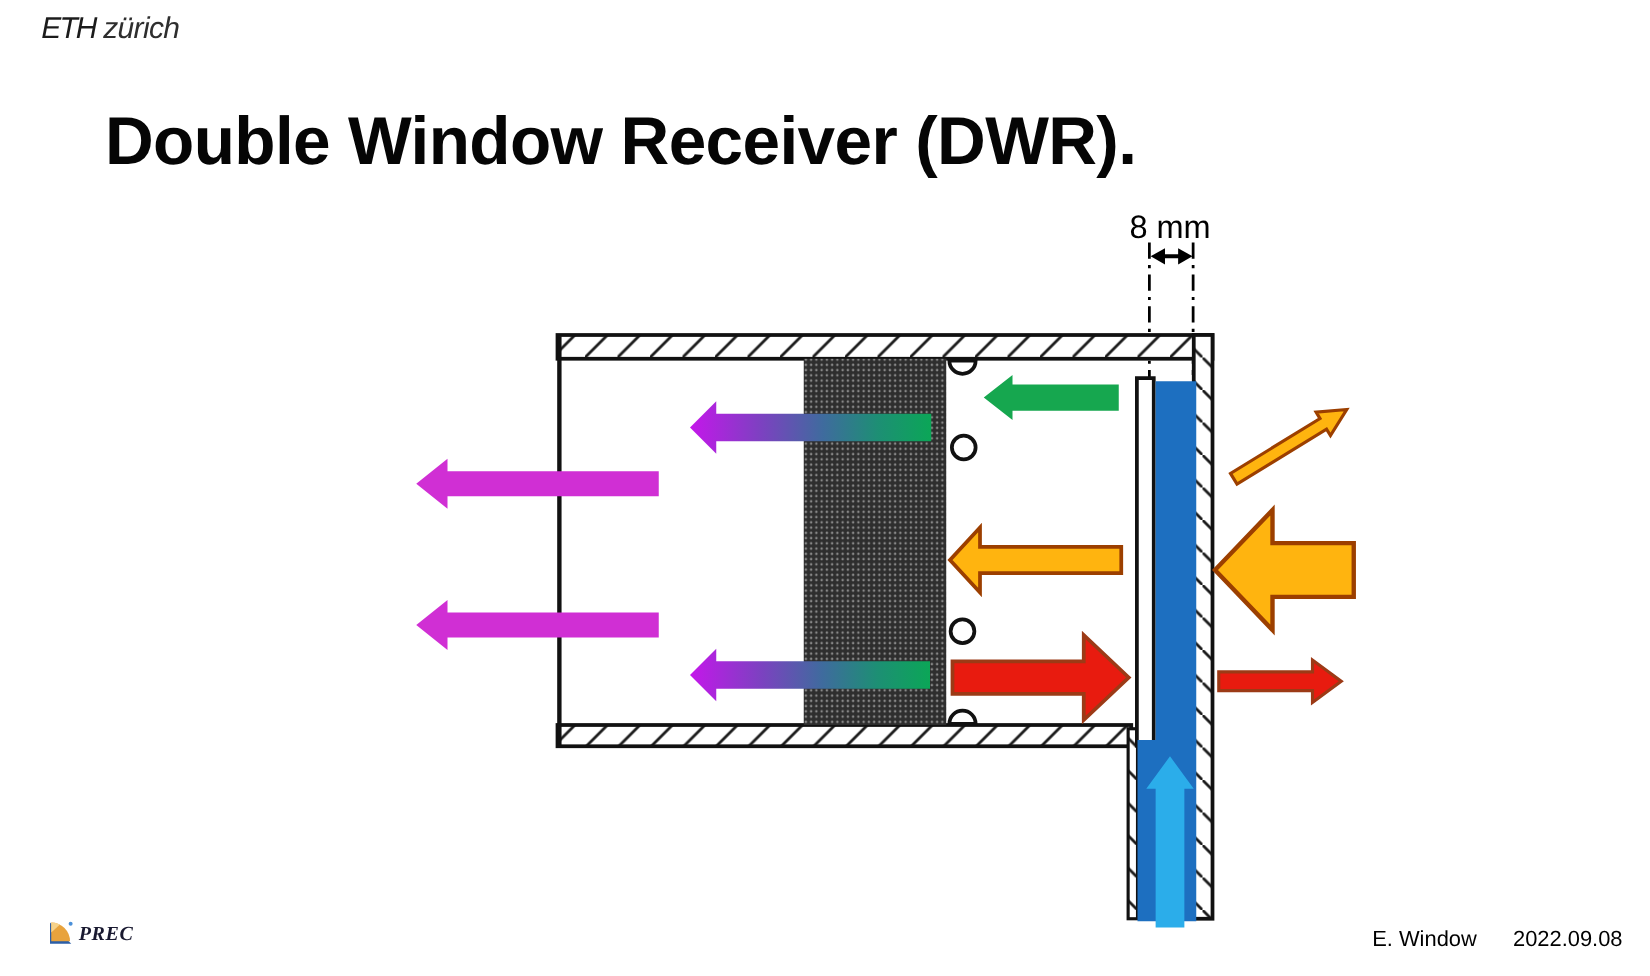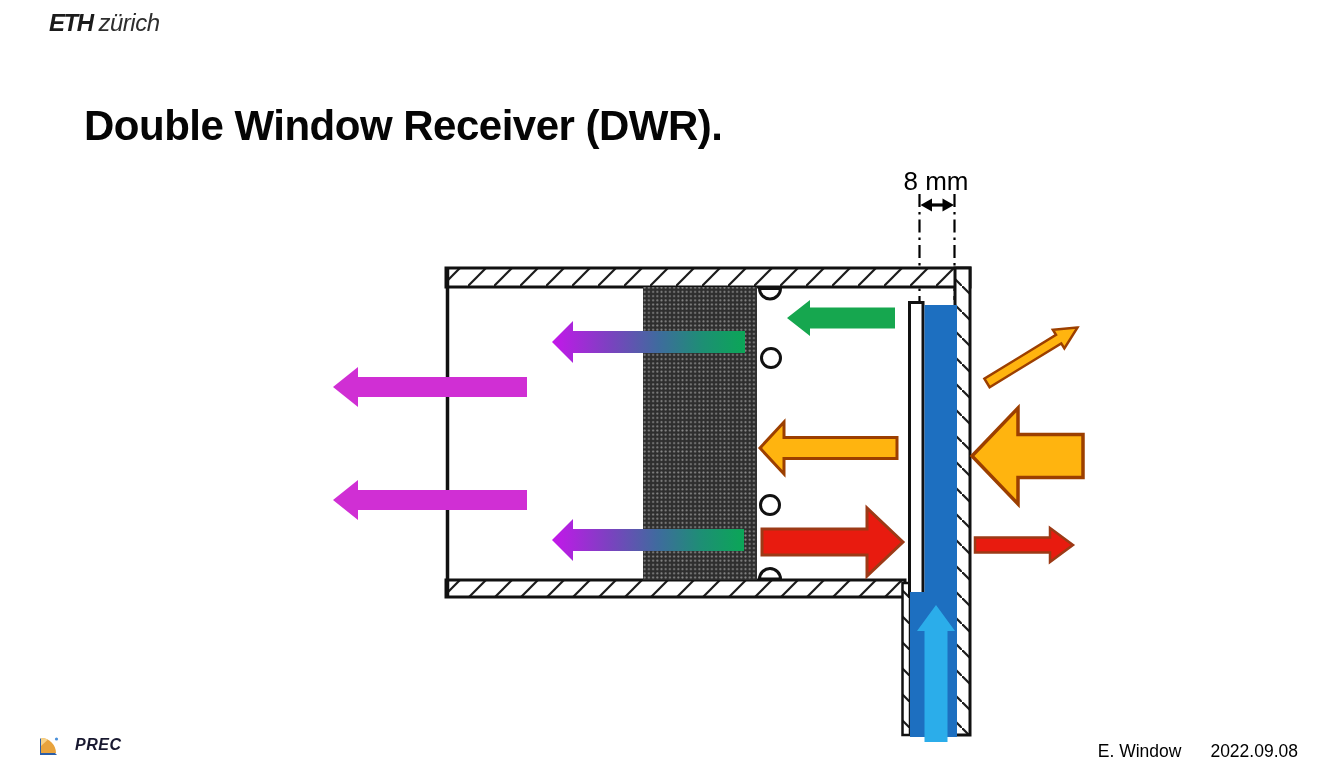--- a/index.html
+++ b/index.html
@@ -4,29 +4,29 @@
 <style>
   html,body{margin:0;padding:0;}
   body{
     width:1320px;height:781px;position:relative;overflow:hidden;
     background:#ffffff;font-family:"Liberation Sans",sans-serif;
   }
   .eth-logo{
     position:absolute;left:33px;top:9px;font-style:italic;font-size:24px;
     color:#1b1b1b;white-space:nowrap;letter-spacing:-0.5px;
   }
-  .eth-logo .eth-bold{font-weight:700;letter-spacing:-1.5px;margin-right:6px;margin-left:16px;}
+  .eth-logo .eth-bold{font-weight:400;letter-spacing:-1.5px;margin-right:6px;}
   .eth-logo .eth-rest{font-weight:400;color:#2e2e2e;margin-top:32px;}
   .slide-title{
-    position:absolute;left:84px;top:82px;font-size:42px;font-weight:700;
-    color:#050505;letter-spacing:-0.5px;white-space:nowrap;margin-top:20px;
+    position:absolute;left:84px;top:82px;font-size:54px;font-weight:700;
+    color:#050505;letter-spacing:-0.5px;white-space:nowrap;
   }
   .diagram-svg{position:absolute;left:0;top:0;}
   .prec-logo{
-    position:absolute;left:38px;top:736px;display:flex;align-items:flex-start;gap:16px;
+    position:absolute;left:38px;top:736px;display:flex;align-items:flex-end;gap:4px;font-family:Liberation Serif, serif;
   }
   .prec-label{
     font-size:16px;font-weight:700;font-style:italic;color:#191930;letter-spacing:0.5px;
   }
   .credit{
     position:absolute;top:741px;right:22px;display:flex;gap:29px;
     font-size:17.5px;color:#000;white-space:nowrap;
   }
 </style>
 </head>

